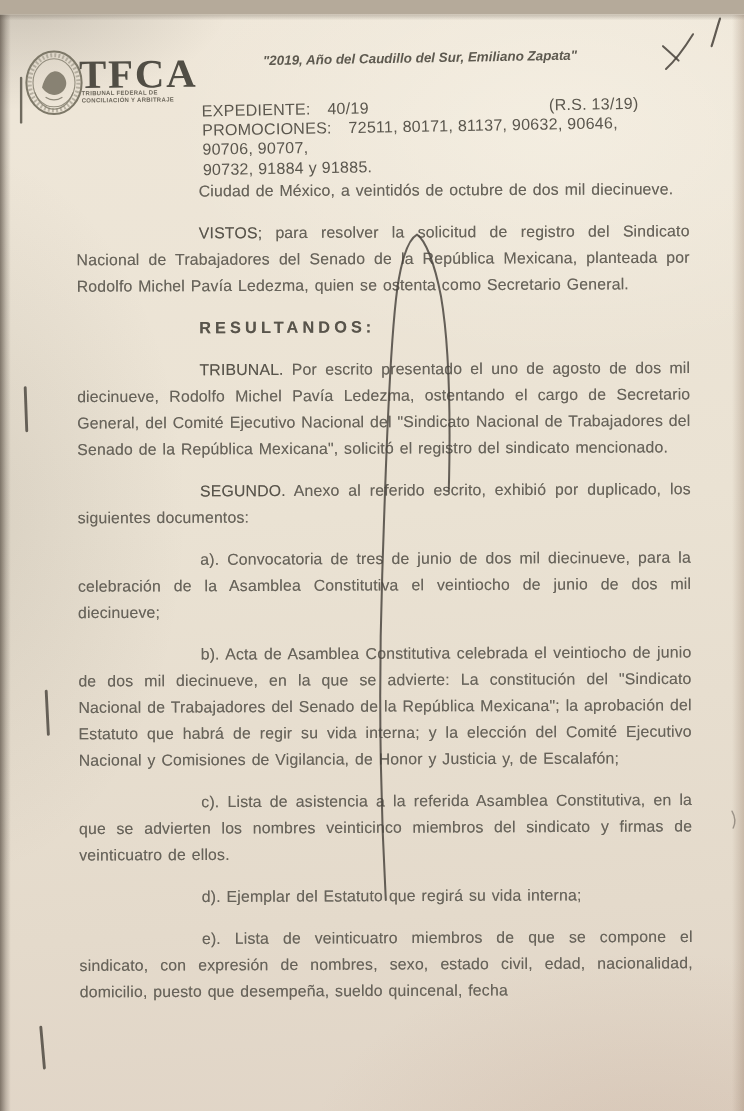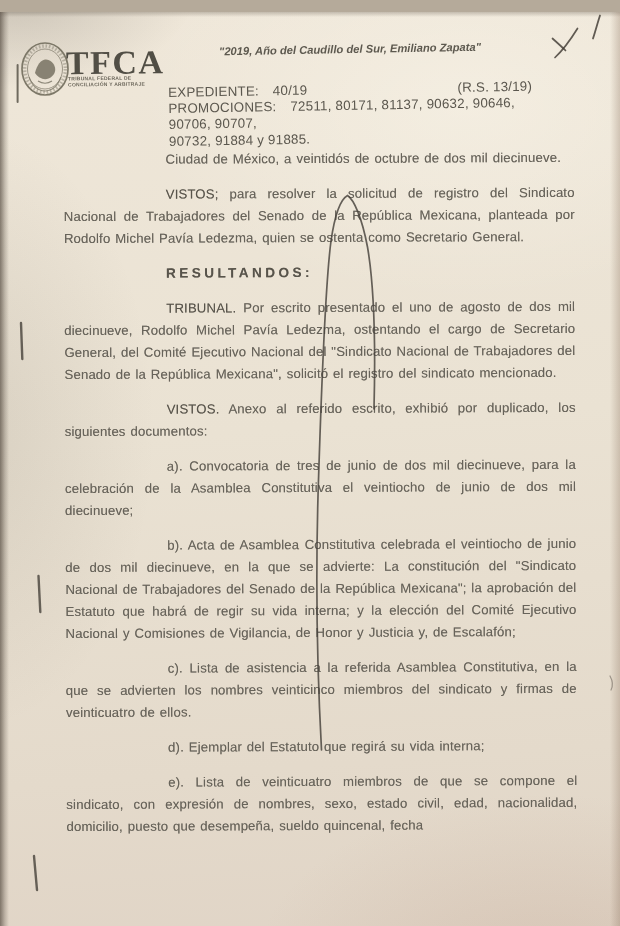--- a/index.html
+++ b/index.html
@@ -103,21 +103,21 @@
 
   <div class="doc-body">
     <p class="dateline">Ciudad de México, a veintidós de octubre de dos mil diecinueve.</p>
 
     <p><span class="lead-bold">VISTOS;</span><span> para resolver la solicitud de registro del Sindicato Nacional de Trabajadores del Senado de la República Mexicana, planteada por Rodolfo Michel Pavía Ledezma, quien se ostenta como Secretario General.</span></p>
 
     <p class="resultandos">RESULTANDOS:</p>
 
     <p><span class="lead-bold">TRIBUNAL.</span><span> Por escrito presentado el uno de agosto de dos mil diecinueve, Rodolfo Michel Pavía Ledezma, ostentando el cargo de Secretario General, del Comité Ejecutivo Nacional del "Sindicato Nacional de Trabajadores del Senado de la República Mexicana", solicitó el registro del sindicato mencionado.</span></p>
 
-    <p><span class="lead-bold">VISTOS.</span><span> Anexo al referido escrito, exhibió por duplicado, los siguientes documentos:</span></p>
+    <p><span class="lead-bold">SEGUNDO.</span><span> Anexo al referido escrito, exhibió por duplicado, los siguientes documentos:</span></p>
 
     <p><span>a).</span><span> Convocatoria de tres de junio de dos mil diecinueve, para la celebración de la Asamblea Constitutiva el veintiocho de junio de dos mil diecinueve;</span></p>
 
     <p><span>b).</span><span> Acta de Asamblea Constitutiva celebrada el veintiocho de junio de dos mil diecinueve, en la que se advierte: La constitución del "Sindicato Nacional de Trabajadores del Senado de la República Mexicana"; la aprobación del Estatuto que habrá de regir su vida interna; y la elección del Comité Ejecutivo Nacional y Comisiones de Vigilancia, de Honor y Justicia y, de Escalafón;</span></p>
 
     <p><span>c).</span><span> Lista de asistencia a la referida Asamblea Constitutiva, en la que se advierten los nombres veinticinco miembros del sindicato y firmas de veinticuatro de ellos.</span></p>
 
     <p><span>d).</span><span> Ejemplar del Estatuto que regirá su vida interna;</span></p>
 
     <p><span>e).</span><span> Lista de veinticuatro miembros de que se compone el sindicato, con expresión de nombres, sexo, estado civil, edad, nacionalidad, domicilio, puesto que desempeña, sueldo quincenal, fecha</span></p>

